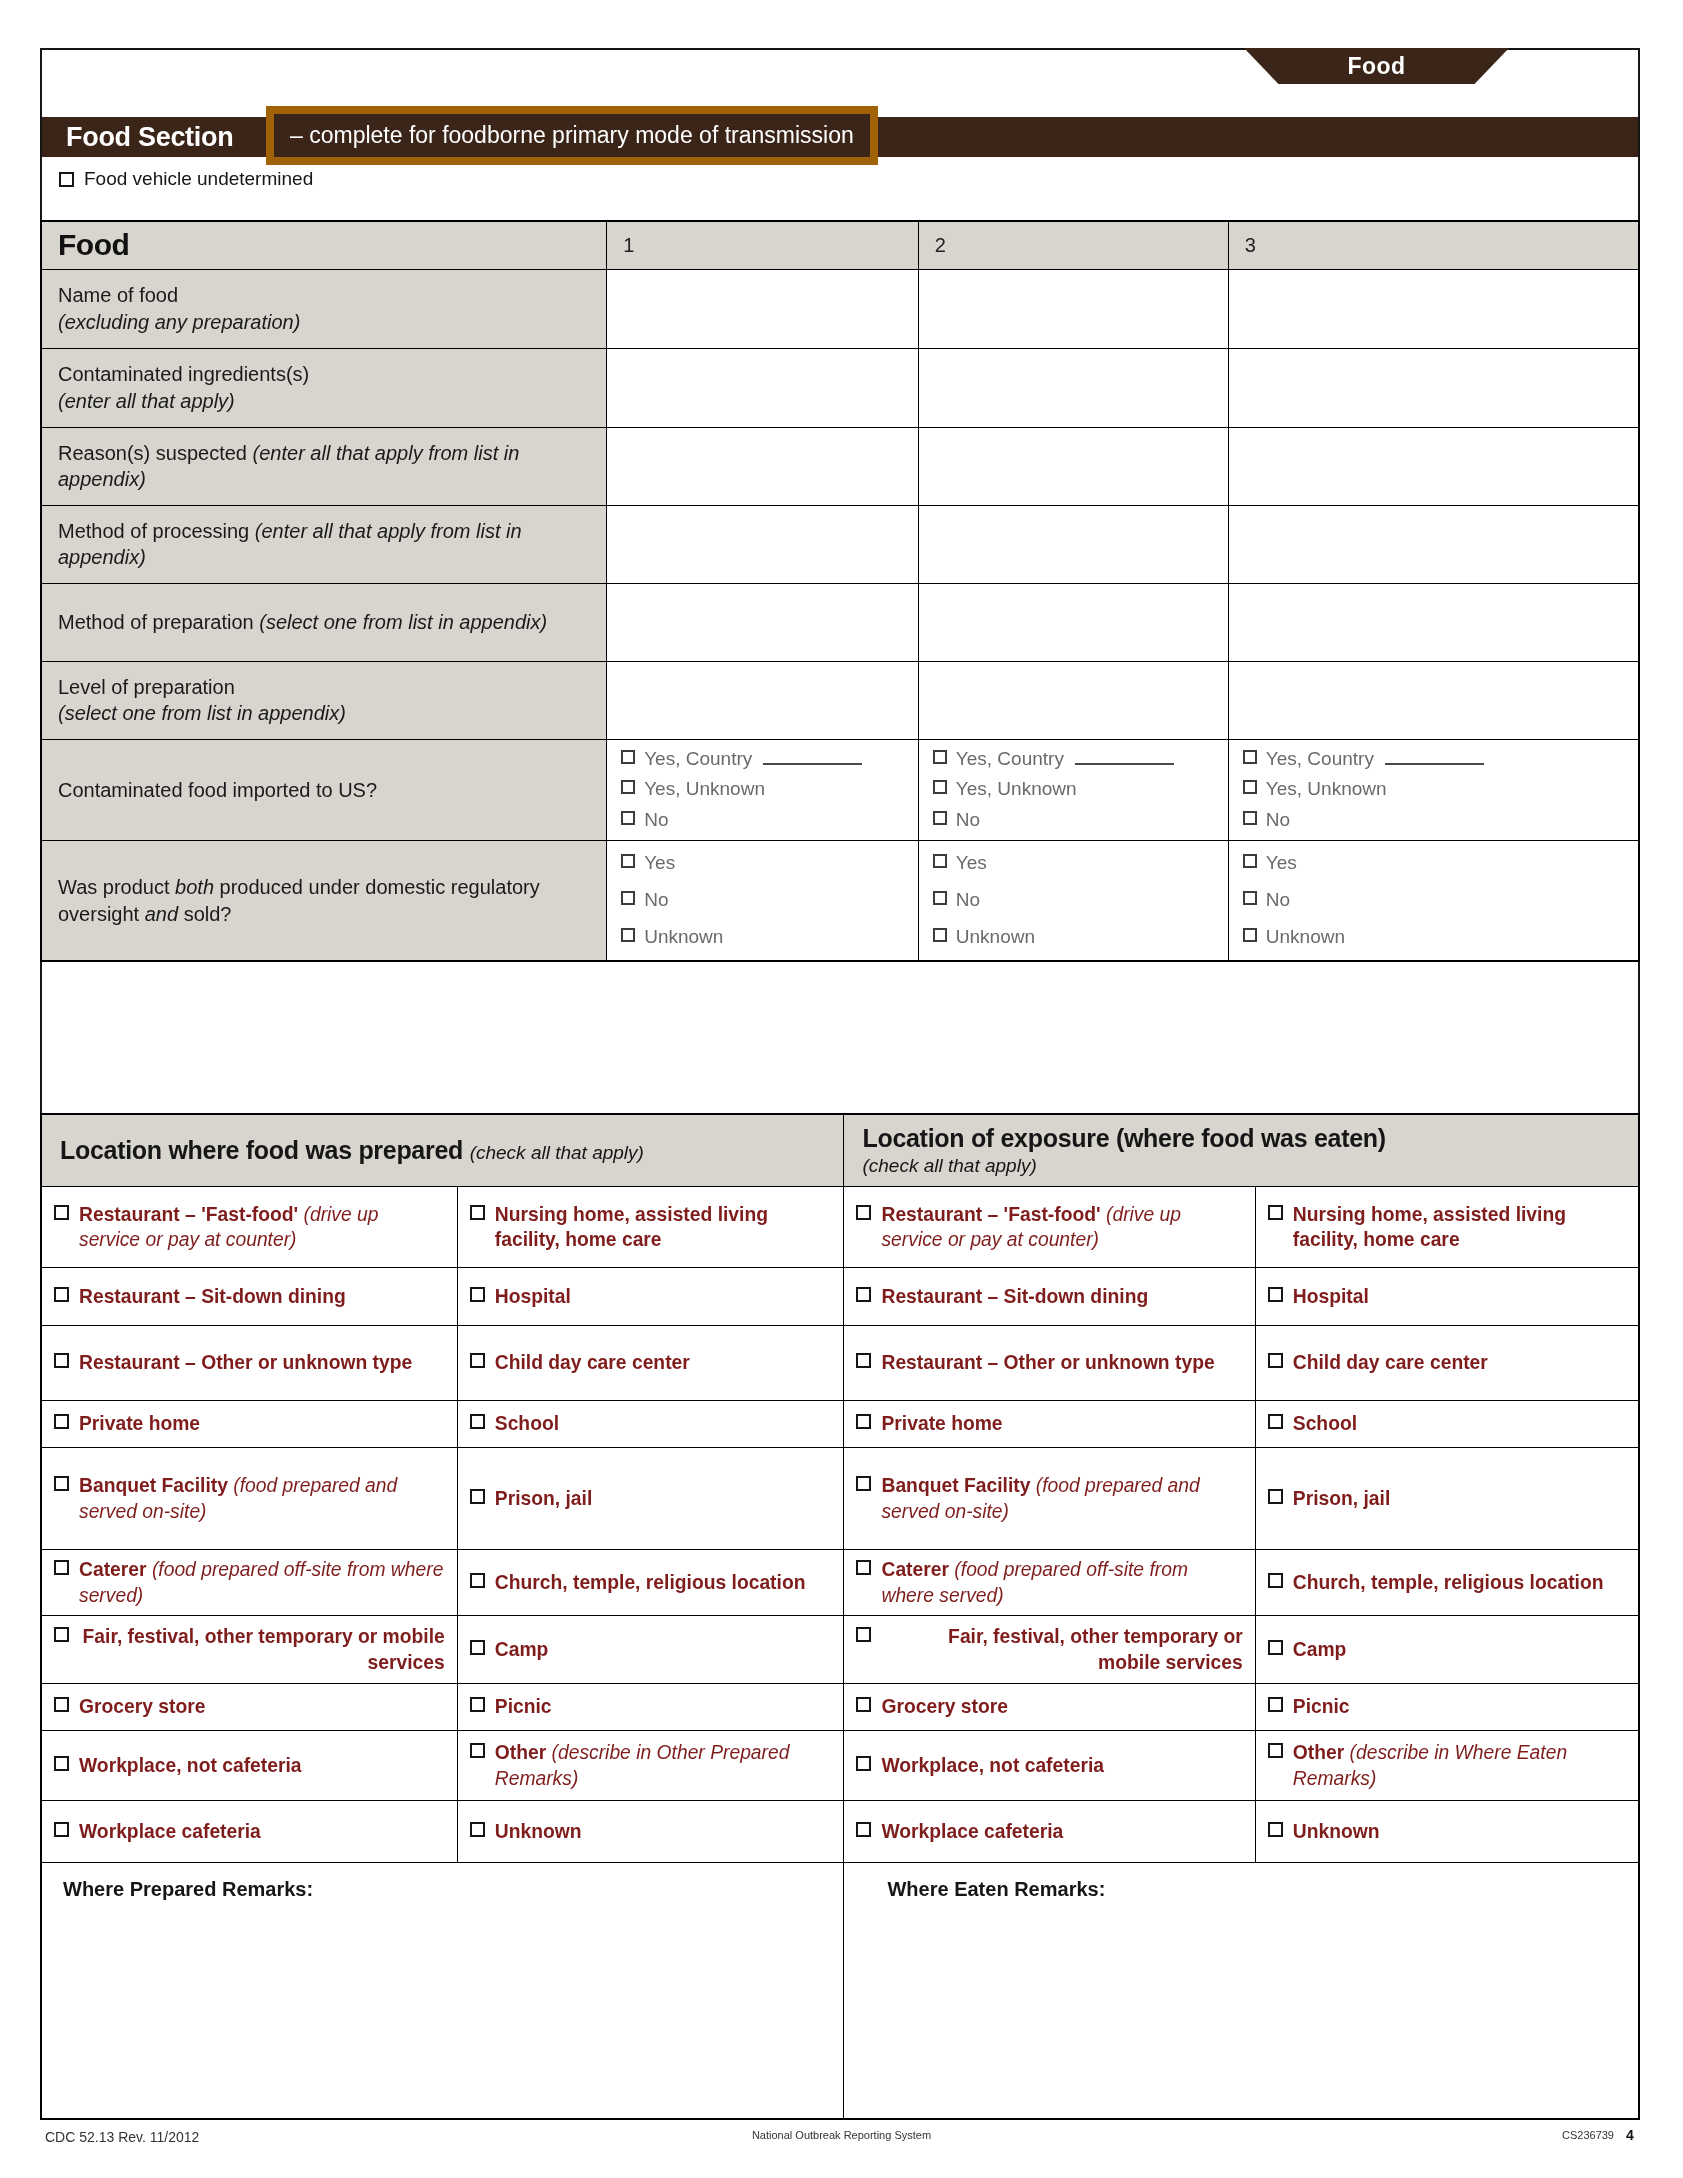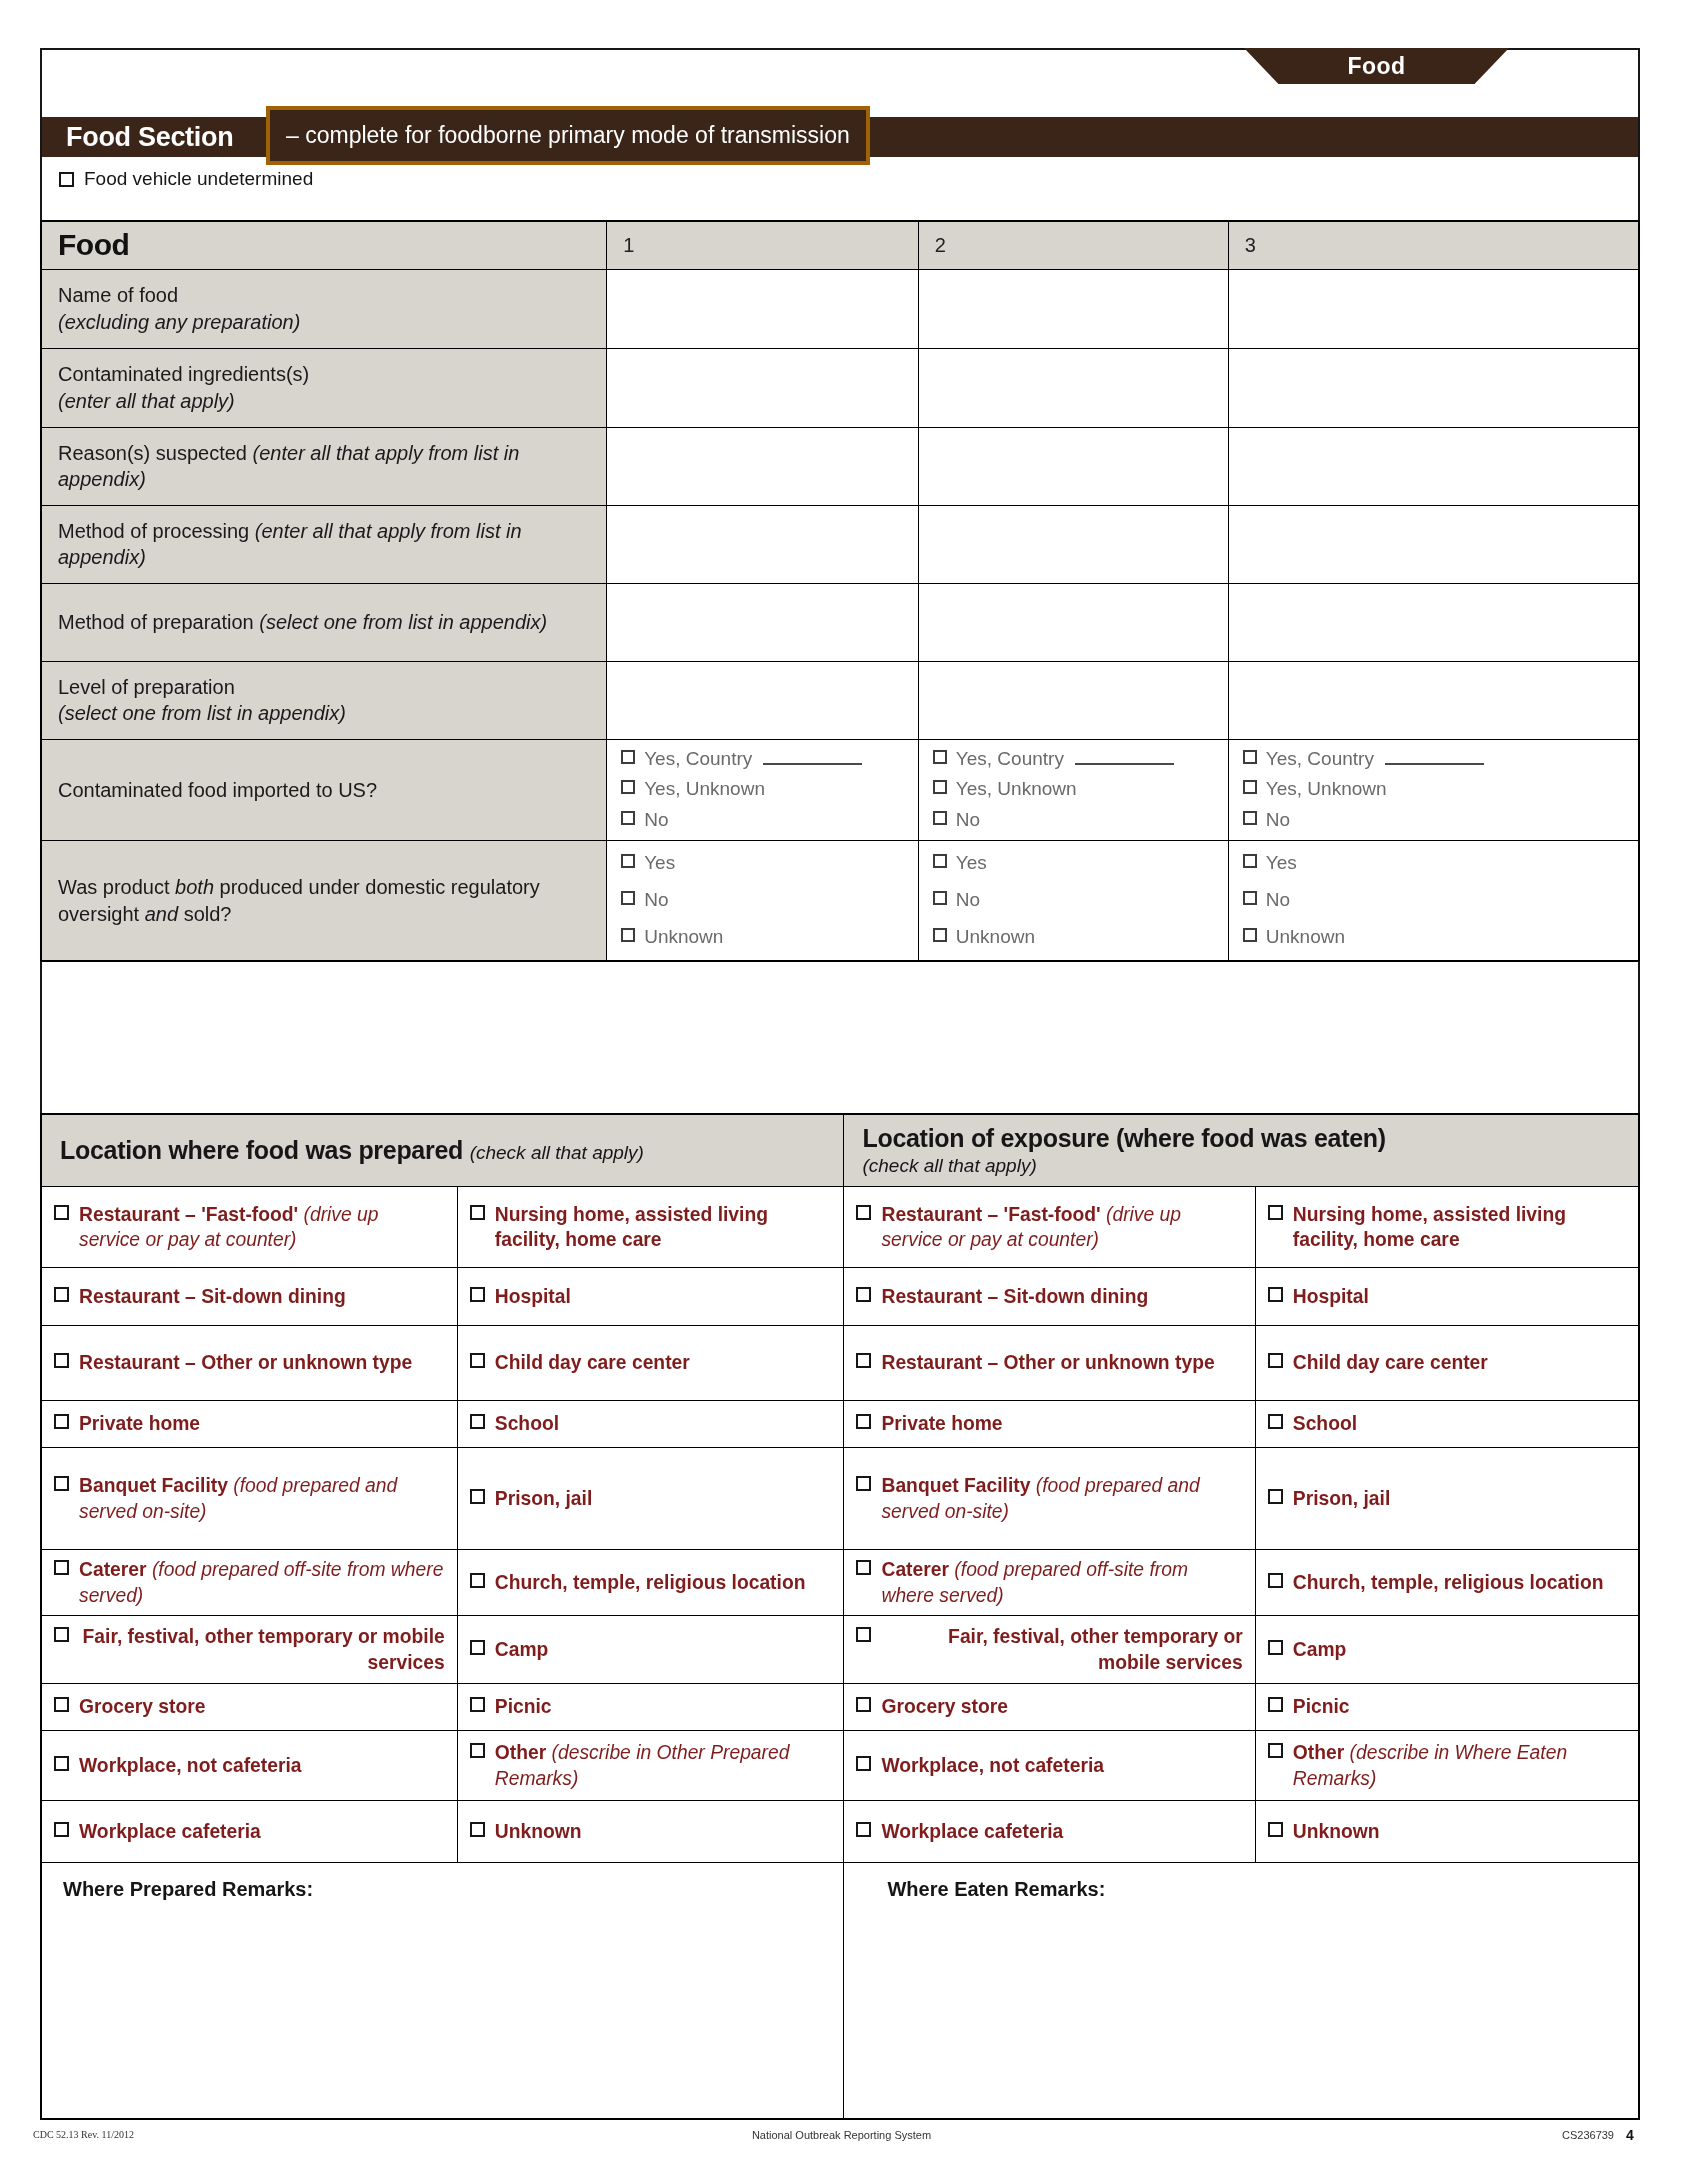--- a/index.html
+++ b/index.html
@@ -13,21 +13,21 @@
   .tab{position:absolute;left:1244px;top:48px;width:265px;height:36px;background:#3a2518;
        clip-path:polygon(0 0,100% 0,87% 100%,13% 100%);
        display:flex;align-items:center;justify-content:center;
        color:#fff;font-size:23px;font-weight:bold;letter-spacing:0.5px;}
 
   
   .section-bar{position:absolute;left:42px;top:117px;width:1596px;height:40px;background:#3a2518;
                display:flex;align-items:center;}
   .bar-title{margin-left:24px;color:#fff;font-size:27px;font-weight:bold;letter-spacing:-0.3px;white-space:nowrap;}
   .bar-note{position:absolute;left:224px;top:-11px;height:59px;box-sizing:border-box;
-            border:4px solid #a16207;background:#3a2518;display:flex;align-items:center;
+            border:8px solid #a16207;background:#3a2518;display:flex;align-items:center;
             padding:0 16px;color:#fff;font-size:23px;white-space:nowrap;}
 
   .vehicle{position:absolute;left:59px;top:168px;display:flex;align-items:center;gap:10px;font-size:19px;color:#161616;}
 
   .cb{display:inline-block;width:15px;height:15px;border:2px solid #161616;background:#fff;flex:none;box-sizing:border-box;}
 
   table{border-collapse:collapse;table-layout:fixed;}
   .food-table{position:absolute;left:40px;top:220px;width:1600px;border:2.5px solid #000;}
   .loc-table{position:absolute;left:40px;top:1113px;width:1600px;border:2.5px solid #000;}
   td{border:1.5px solid #000;box-sizing:border-box;overflow:hidden;}
@@ -47,21 +47,21 @@
   .loc-h{background:#d8d5cf;font-weight:bold;font-size:25px;letter-spacing:-0.3px;
          padding:8px 18px;vertical-align:middle;color:#161616;line-height:1.25;}
   .loc-h .it{font-size:19px;letter-spacing:0;}
   .loccell{background:#fff;vertical-align:middle;padding:6px 12px;}
   .loc-item{display:flex;align-items:flex-start;gap:10px;font-weight:bold;font-size:19.3px;line-height:1.3;color:#7f1d1d;}
   .loc-item .cb{margin-top:3px;}
   .remarkscell{background:#fff;vertical-align:top;}
   .remarks-label{font-weight:bold;font-size:20px;padding:14px 10px 0 20px;color:#161616;}
   .remarks-label.right{padding-left:42px;}
 
-  .footer-left{position:absolute;left:33px;top:2129px;font-size:10px;color:#333;font-family:Liberation Serif, serif;}
+  .footer-left{position:absolute;left:45px;top:2129px;font-size:14px;color:#333;}
   .footer-center{position:absolute;left:0;top:2129px;width:1683px;text-align:center;font-size:11px;color:#333;}
   .footer-code{position:absolute;left:1495px;top:2129px;width:119px;text-align:right;font-size:11px;color:#333;}
   .footer-page{position:absolute;left:1626px;top:2127px;font-size:14px;font-weight:bold;color:#111;}
 </style>
 </head>
 <body>
 
 <div class="canvas">
   <div class="page-border"></div>
 

